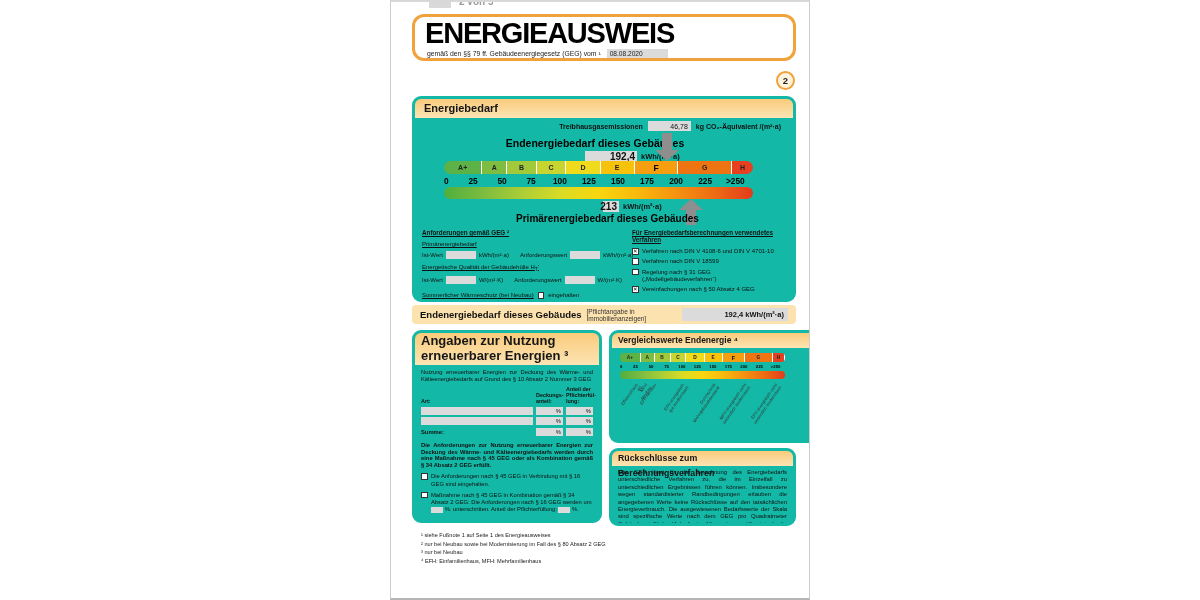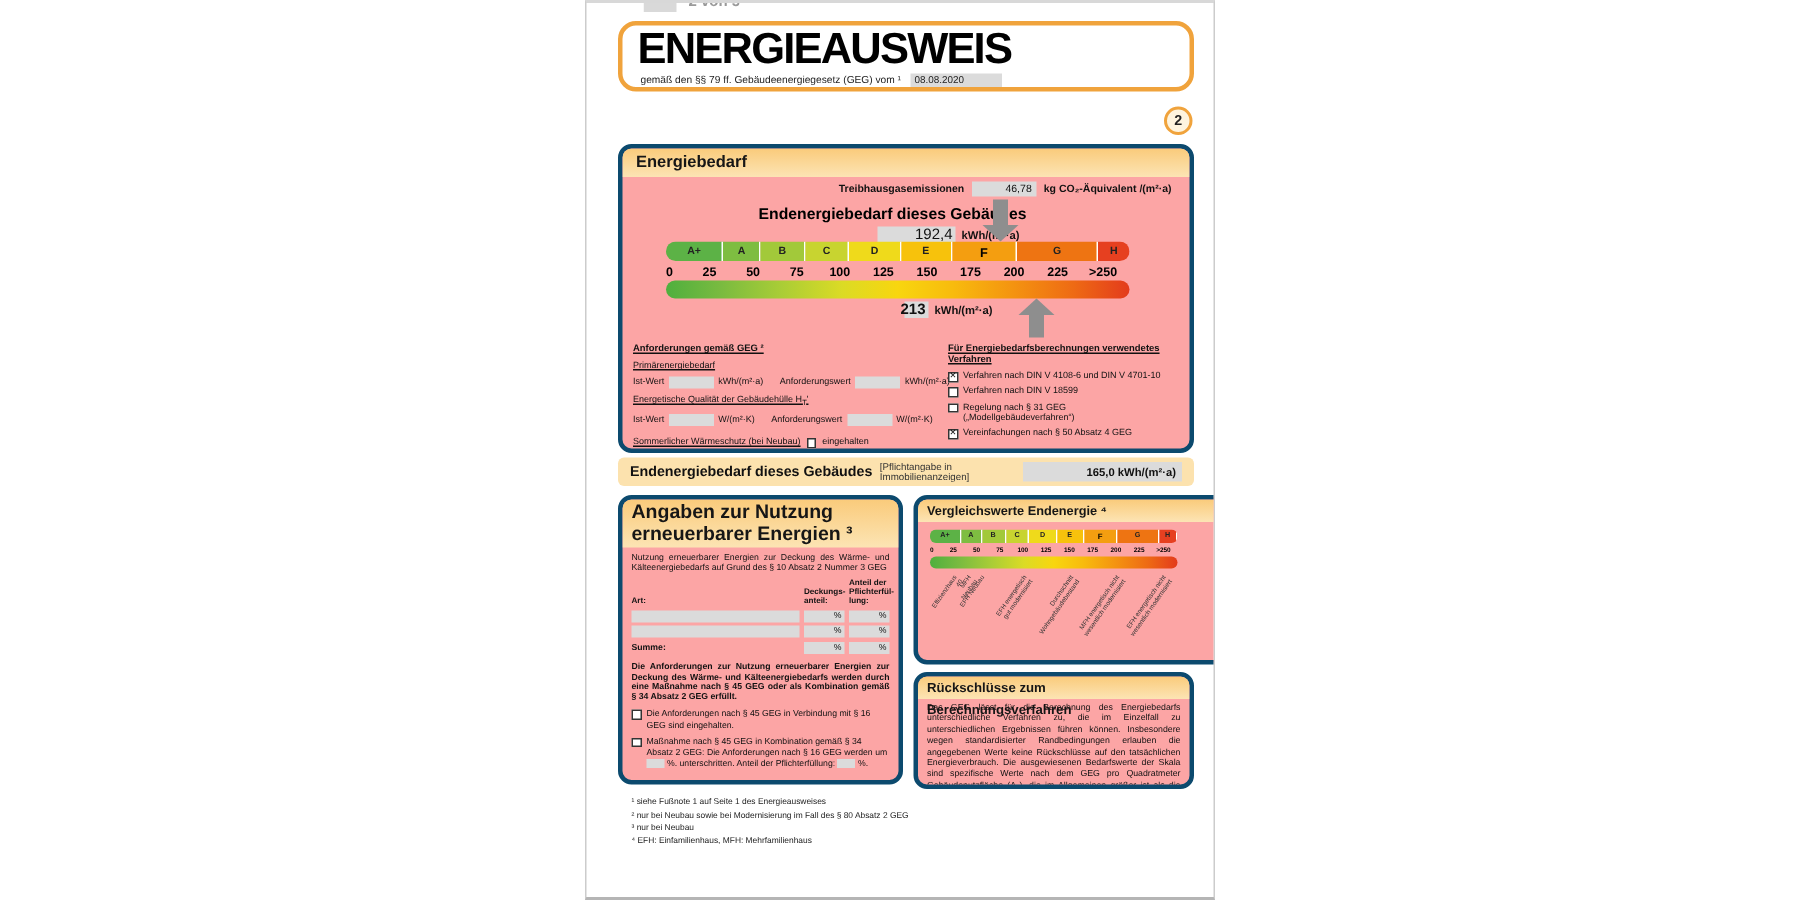--- a/index.html
+++ b/index.html
@@ -18,31 +18,31 @@
   .subtitle{font-size:13px;font-weight:bold;color:#000}
   .law-row{display:flex;align-items:center;gap:6px;font-size:6.8px;color:#222;margin-left:2px}
   .date-field{width:58px;height:9px;display:flex;align-items:center;padding-left:3px;font-size:6.6px;color:#222}
   
   .section-bar{position:absolute;left:21px;top:67px;width:360px;height:22px;background:#FCE2AE;border-radius:5px;display:flex;align-items:center;padding:0 10px;box-sizing:border-box}
   .section-title{font-size:11.5px;font-weight:bold;color:#111;flex:1}
   .reg-label{font-size:7px;font-weight:bold;margin-right:4px}
   .reg-value{width:92px;height:11px;display:flex;align-items:center;padding-left:4px;font-size:7px}
   .page-badge{position:absolute;left:385px;top:69px;width:15px;height:15px;border:2.5px solid #F0A33C;border-radius:50%;background:#FEF4DE;display:flex;align-items:center;justify-content:center;font-size:9.5px;font-weight:bold;color:#222}
   
-  .panel{position:absolute;border:3px solid #0c4a6e;border-radius:9px;background:#fca5a5;box-sizing:border-box;overflow:hidden}
+  .panel{position:absolute;border:3px solid #14b8a6;border-radius:9px;background:#14b8a6;box-sizing:border-box;overflow:hidden}
   .ph{background:linear-gradient(180deg,#FACB7B,#FCE4B4);font-weight:bold;color:#161616}
   
   .panel-energie{left:21px;top:94px;width:384px;height:206px}
   .panel-energie .ph{height:19px;line-height:19px;padding-left:9px;font-size:11px}
   .pe-body{position:relative;height:181px}
   .ghg-row{position:absolute;top:3px;right:12px;display:flex;align-items:center;gap:5px;font-size:7px;font-weight:bold}
   .ghg-field{width:43px;height:10px;display:flex;align-items:center;justify-content:flex-end;padding-right:3px;font-weight:normal;box-sizing:border-box}
   .end-label{position:absolute;top:19px;left:40px;width:280px;text-align:center;font-size:10.5px;font-weight:bold;color:#000}
   .end-value{position:absolute;top:33px;left:170px;display:flex;align-items:center;gap:4px}
-  .end-value .vf{width:52px;height:11px;display:flex;align-items:center;justify-content:flex-end;padding-right:2px;font-size:10px;font-weight:normal;box-sizing:border-box}
+  .end-value .vf{width:52px;height:11px;display:flex;align-items:center;justify-content:flex-end;padding-right:2px;font-size:10px;font-weight:bold;box-sizing:border-box}
   .end-value .vu{font-size:7.5px;font-weight:bold}
   .scale{position:absolute;left:29px;top:0;width:309px;height:100%}
   .band-row{position:absolute;top:43px;left:0;right:0;height:13px;display:flex;border-radius:7px;overflow:hidden}
   .band{display:flex;align-items:center;justify-content:center;font-size:7px;font-weight:bold;color:#222;border-right:1px solid #fff;box-sizing:border-box}
   .band:last-child{border-right:none}
   .band:nth-child(1){flex-grow:30}.band:nth-child(2){flex-grow:20}.band:nth-child(3){flex-grow:25}
   .band:nth-child(4){flex-grow:25}.band:nth-child(5){flex-grow:30}.band:nth-child(6){flex-grow:30}
   .band:nth-child(7){flex-grow:40;font-size:8.5px;color:#000}.band:nth-child(8){flex-grow:50}.band:nth-child(9){flex-grow:17}
   .num-row{position:absolute;top:58px;left:0;right:0;height:10px;font-size:8.3px;font-weight:bold;color:#000}
   .num{position:absolute;transform:translateX(-50%);white-space:nowrap}
@@ -195,20 +195,21 @@
           <span class="num">225</span>
           <span class="num">&gt;250</span>
         </div>
         <div class="grad-bar"></div>
         <div class="arrow arrow-up"></div>
       </div>
       <div class="prim-value">
         <span class="field vf">213</span>
         <span class="vu">kWh/(m²·a)</span>
       </div>
+      <div class="prim-label">Primärenergiebedarf dieses Gebäudes</div>
 
       <div class="form-cols">
         <div class="fc-left">
           <div class="f-h u">Anforderungen gemäß GEG ²</div>
           <div class="f-sub u">Primärenergiebedarf</div>
           <div class="f-row">
             <span>Ist-Wert</span>
             <span class="field f-field"></span>
             <span>kWh/(m²·a)</span>
             <span class="sp"></span>
@@ -251,21 +252,21 @@
               <span>Vereinfachungen nach § 50 Absatz 4 GEG</span>
             </div>
         </div>
       </div>
     </div>
   </div>
 
   <div class="pflicht-bar">
     <span class="pflicht-title">Endenergiebedarf dieses Gebäudes</span>
     <span class="pflicht-note">[Pflichtangabe in Immobilienanzeigen]</span>
-    <span class="field pflicht-value">165,0 kWh/(m²·a)</span>
+    <span class="field pflicht-value">192,4 kWh/(m²·a)</span>
   </div>
 
   <div class="panel panel-left">
     <div class="ph">Angaben zur Nutzung erneuerbarer Energien ³</div>
     <div class="b1">
       <div class="intro">Nutzung erneuerbarer Energien zur Deckung des Wärme- und Kälteenergiebedarfs auf Grund des § 10 Absatz 2 Nummer 3 GEG</div>
       <div class="tbl">
         <div class="hdrc">Art:</div>
         <div class="hdrc">Deckungs-
 anteil:</div>

